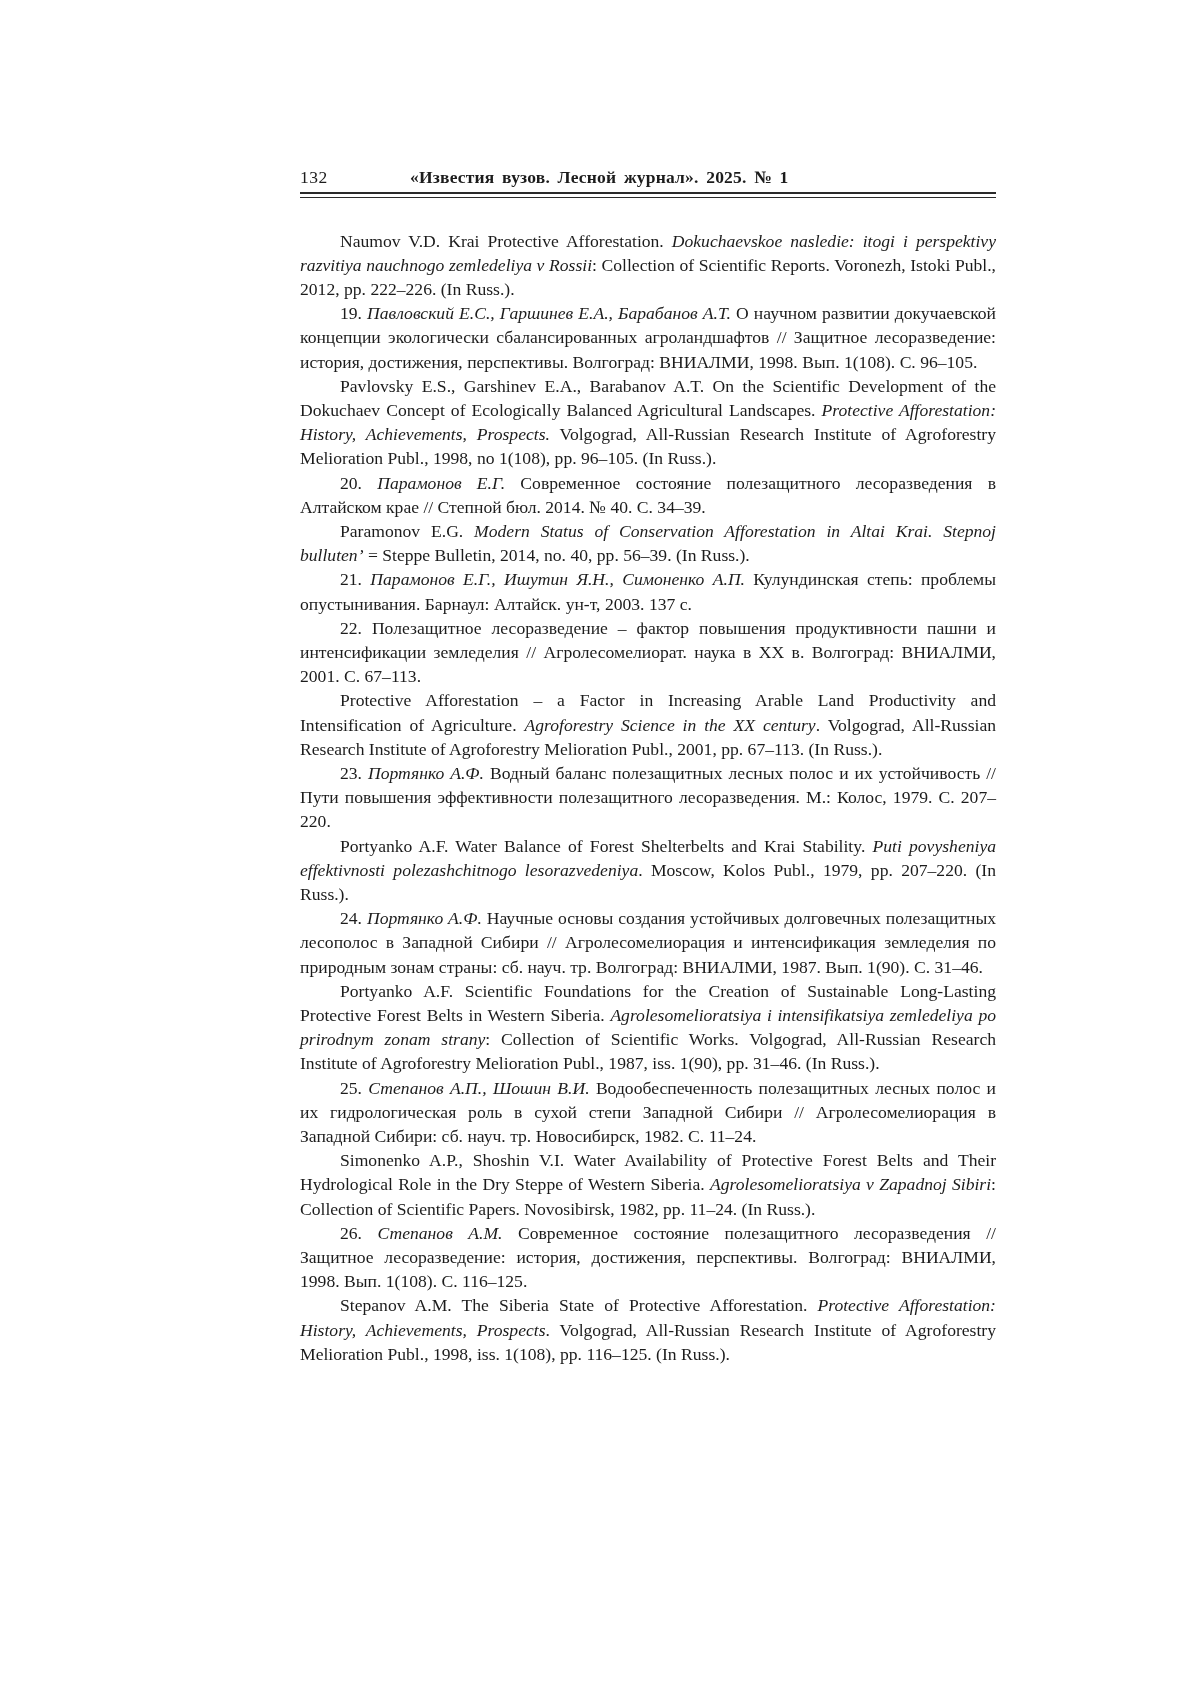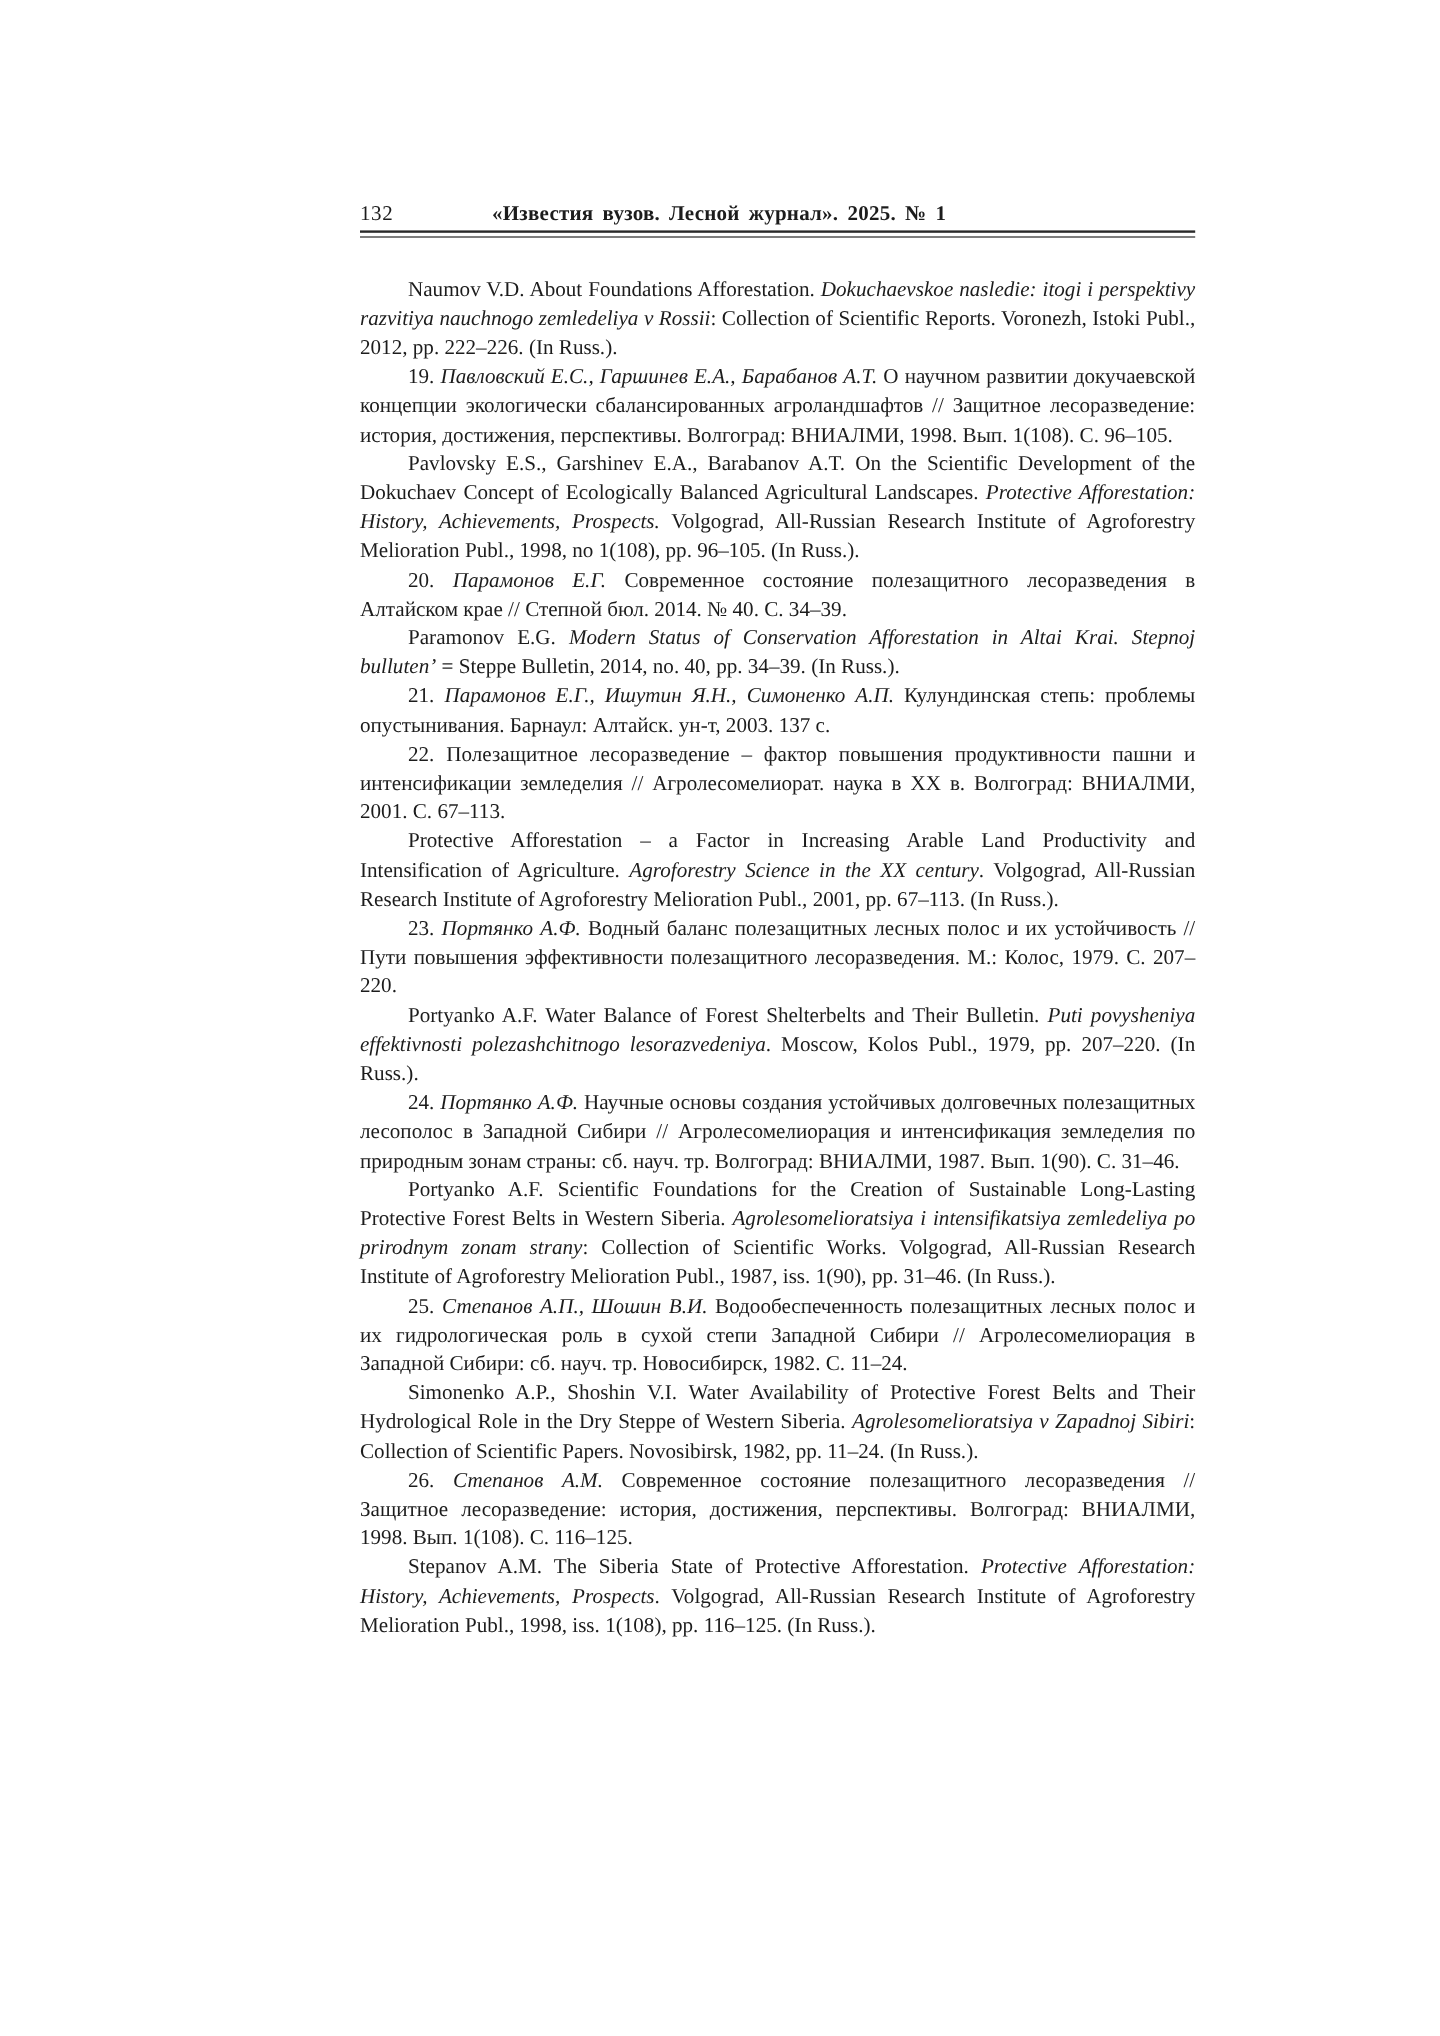--- a/index.html
+++ b/index.html
@@ -69,30 +69,30 @@
   <div class="page-block">
 
     <div class="running-head">
       <span class="page-num">132</span>
       <span class="journal-title">«Известия вузов. Лесной журнал». 2025. № 1</span>
     </div>
 
     <div class="double-rule"></div>
 
     <div class="refs">
-        <p><span>Naumov V.D. About Foundations Afforestation. </span><i>Dokuchaevskoe nasledie: itogi i perspektivy razvitiya nauchnogo zemledeliya v Rossii</i><span>: Collection of Scientific Reports. Voronezh, Istoki Publ., 2012, pp. 222–226. (In Russ.).</span></p>
+        <p><span>Naumov V.D. Krai Protective Afforestation. </span><i>Dokuchaevskoe nasledie: itogi i perspektivy razvitiya nauchnogo zemledeliya v Rossii</i><span>: Collection of Scientific Reports. Voronezh, Istoki Publ., 2012, pp. 222–226. (In Russ.).</span></p>
         <p><span>19. </span><i>Павловский Е.С., Гаршинев Е.А., Барабанов А.Т.</i><span> О научном развитии докучаевской концепции экологически сбалансированных агроландшафтов // Защитное лесоразведение: история, достижения, перспективы. Волгоград: ВНИАЛМИ, 1998. Вып. 1(108). С. 96–105.</span></p>
         <p><span>Pavlovsky E.S., Garshinev E.A., Barabanov A.T. On the Scientific Development of the Dokuchaev Concept of Ecologically Balanced Agricultural Landscapes. </span><i>Protective Afforestation: History, Achievements, Prospects.</i><span> Volgograd, All-Russian Research Institute of Agroforestry Melioration Publ., 1998, no 1(108), pp. 96–105. (In Russ.).</span></p>
         <p><span>20. </span><i>Парамонов Е.Г.</i><span> Современное состояние полезащитного лесоразведения в Алтайском крае // Степной бюл. 2014. № 40. С. 34–39.</span></p>
-        <p><span>Paramonov E.G. </span><i>Modern Status of Conservation Afforestation in Altai Krai. Stepnoj bulluten’</i><span> = Steppe Bulletin, 2014, no. 40, pp. 34–39. (In Russ.).</span></p>
+        <p><span>Paramonov E.G. </span><i>Modern Status of Conservation Afforestation in Altai Krai. Stepnoj bulluten’</i><span> = Steppe Bulletin, 2014, no. 40, pp. 56–39. (In Russ.).</span></p>
         <p><span>21. </span><i>Парамонов Е.Г., Ишутин Я.Н., Симоненко А.П.</i><span> Кулундинская степь: проблемы опустынивания. Барнаул: Алтайск. ун-т, 2003. 137 с.</span></p>
         <p><span>22. Полезащитное лесоразведение – фактор повышения продуктивности пашни и интенсификации земледелия // Агролесомелиорат. наука в XX в. Волгоград: ВНИАЛМИ, 2001. С. 67–113.</span></p>
         <p><span>Protective Afforestation – a Factor in Increasing Arable Land Productivity and Intensification of Agriculture. </span><i>Agroforestry Science in the XX century</i><span>. Volgograd, All-Russian Research Institute of Agroforestry Melioration Publ., 2001, pp. 67–113. (In Russ.).</span></p>
         <p><span>23. </span><i>Портянко А.Ф.</i><span> Водный баланс полезащитных лесных полос и их устойчивость // Пути повышения эффективности полезащитного лесоразведения. М.: Колос, 1979. С. 207–220.</span></p>
-        <p><span>Portyanko A.F. Water Balance of Forest Shelterbelts and Their Bulletin. </span><i>Puti povysheniya effektivnosti polezashchitnogo lesorazvedeniya</i><span>. Moscow, Kolos Publ., 1979, pp. 207–220. (In Russ.).</span></p>
+        <p><span>Portyanko A.F. Water Balance of Forest Shelterbelts and Krai Stability. </span><i>Puti povysheniya effektivnosti polezashchitnogo lesorazvedeniya</i><span>. Moscow, Kolos Publ., 1979, pp. 207–220. (In Russ.).</span></p>
         <p><span>24. </span><i>Портянко А.Ф.</i><span> Научные основы создания устойчивых долговечных полезащитных лесополос в Западной Сибири // Агролесомелиорация и интенсификация земледелия по природным зонам страны: сб. науч. тр. Волгоград: ВНИАЛМИ, 1987. Вып. 1(90). С. 31–46.</span></p>
         <p><span>Portyanko A.F. Scientific Foundations for the Creation of Sustainable Long-Lasting Protective Forest Belts in Western Siberia. </span><i>Agrolesomelioratsiya i intensifikatsiya zemledeliya po prirodnym zonam strany</i><span>: Collection of Scientific Works. Volgograd, All-Russian Research Institute of Agroforestry Melioration Publ., 1987, iss. 1(90), pp. 31–46. (In Russ.).</span></p>
         <p><span>25. </span><i>Степанов А.П., Шошин В.И.</i><span> Водообеспеченность полезащитных лесных полос и их гидрологическая роль в сухой степи Западной Сибири // Агролесомелиорация в Западной Сибири: сб. науч. тр. Новосибирск, 1982. С. 11–24.</span></p>
         <p><span>Simonenko A.P., Shoshin V.I. Water Availability of Protective Forest Belts and Their Hydrological Role in the Dry Steppe of Western Siberia. </span><i>Agrolesomelioratsiya v Zapadnoj Sibiri</i><span>: Collection of Scientific Papers. Novosibirsk, 1982, pp. 11–24. (In Russ.).</span></p>
         <p><span>26. </span><i>Степанов А.М.</i><span> Современное состояние полезащитного лесоразведения // Защитное лесоразведение: история, достижения, перспективы. Волгоград: ВНИАЛМИ, 1998. Вып. 1(108). С. 116–125.</span></p>
         <p><span>Stepanov A.M. The Siberia State of Protective Afforestation. </span><i>Protective Afforestation: History, Achievements, Prospects</i><span>. Volgograd, All-Russian Research Institute of Agroforestry Melioration Publ., 1998, iss. 1(108), pp. 116–125. (In Russ.).</span></p>
       </div>
 
   </div>
 </div>

